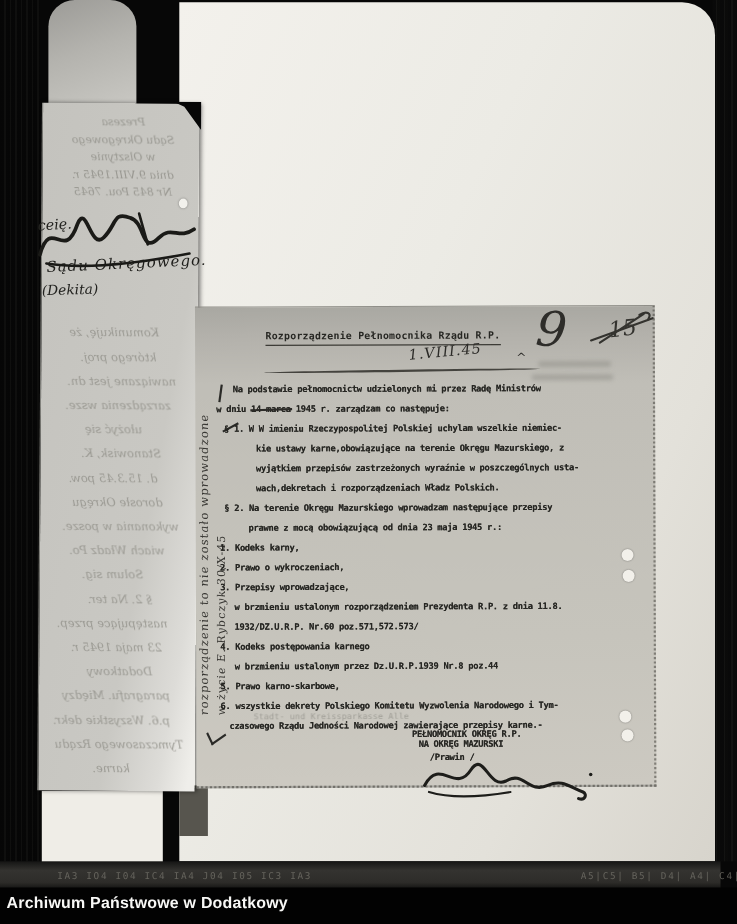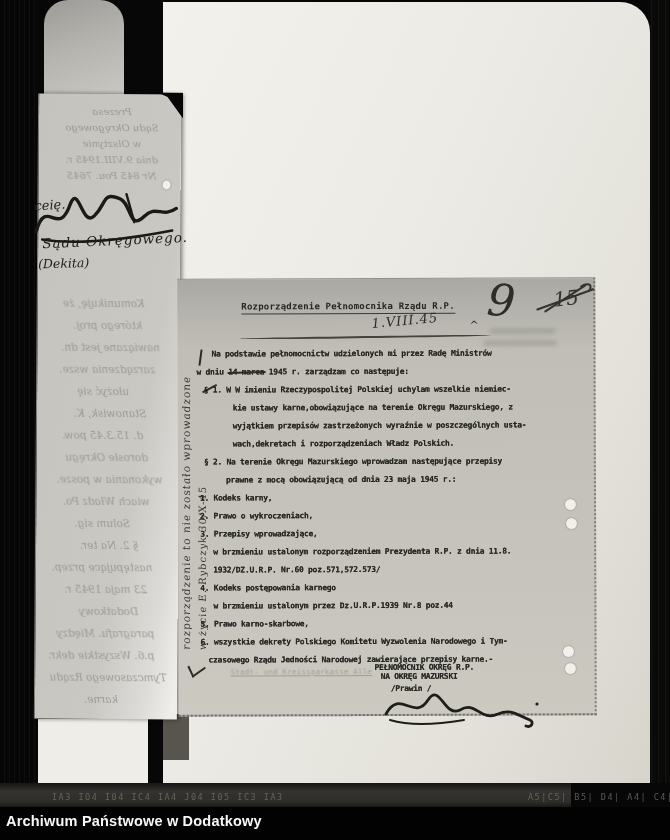--- a/index.html
+++ b/index.html
@@ -81,42 +81,42 @@
   .fifteen-cross{position:absolute;left:358px;top:4px;}
   .mark-vline{position:absolute;left:22px;top:70px;width:2px;height:16px;background:#2a2a27;
     transform:rotate(8deg);}
   .mark-strike-par1{position:absolute;left:24px;top:108px;width:16px;height:2px;background:#2a2a27;
     transform:rotate(-28deg);}
   .mark-check6{position:absolute;left:10px;top:382px;width:14px;height:10px;
     border-left:2px solid #2a2a27;border-bottom:2px solid #2a2a27;transform:rotate(-35deg) skewX(-10deg);}
   .smudge{position:absolute;height:5px;background:#8e8d86;filter:blur(2px);opacity:.55;border-radius:2px;}
   .smudge.s1{left:312px;top:50px;width:66px;}
   .smudge.s2{left:306px;top:62px;width:74px;}
-  .ghost3{position:absolute;left:52px;top:388px;font-size:7.5px;color:#7d7c75;
-    opacity:.55;filter:blur(.4px);letter-spacing:.2px;font-weight:normal;text-decoration:underline;}
+  .ghost3{position:absolute;left:52px;top:367px;font-size:7.5px;color:#7d7c75;
+    opacity:.55;filter:blur(.4px);letter-spacing:.2px;font-weight:normal;}
   .sig-block{position:absolute;left:196px;top:384px;font-size:8px;letter-spacing:-.3px;
     font-weight:bold;text-shadow:0 0 .4px rgba(30,30,28,.7);}
   .sig-block .s2{margin-left:6px;}
   .sig-block .s3{margin-left:16px;margin-top:3px;}
   
   .margin-annotation{position:absolute;left:180px;top:348px;width:36px;height:302px;z-index:6;
     font-family:"DejaVu Serif",serif;font-style:italic;color:#21201d;opacity:.85;}
   .margin-annotation span{writing-mode:vertical-rl;transform:rotate(180deg) skewY(-6deg);
     display:inline-block;height:100%;font-size:10.5px;letter-spacing:1px;white-space:nowrap;
     overflow:hidden;}
   .margin-annotation .m2{font-size:10px;height:60%;margin-top:40%;}
   .hole{position:absolute;width:11px;height:11px;border-radius:50%;background:#f2f0ea;
     box-shadow:0 0 1.5px rgba(0,0,0,.45);z-index:6;}
   .hole.h1{left:565px;top:499px;}
   .hole.h2{left:566px;top:518px;}
   .hole.h3{left:563px;top:646px;}
   .hole.h4{left:565px;top:663px;}
   .bottom-sig{position:absolute;left:380px;top:686px;z-index:7;}
   
-  .film-strip{position:absolute;left:0;top:783px;width:571px;height:24px;
+  .film-strip{position:absolute;left:0;top:783px;width:655px;height:24px;
     background:linear-gradient(#151514,#343330 35%,#2d2c29 80%,#181816);}
   .film-codes{position:absolute;top:9px;font-size:8.5px;color:#76746c;opacity:.75;
     letter-spacing:1.5px;filter:blur(.4px);white-space:nowrap;}
   .film-codes.left{left:52px;}
   .film-codes.right{left:528px;}
   .caption-bar{position:absolute;left:0;top:807px;width:670px;height:33px;background:#020202;}
   .caption-bar .txt{position:absolute;left:6px;top:6px;
     font-family:"Liberation Sans",sans-serif;font-weight:bold;font-size:14.5px;color:#f8f8f6;
     letter-spacing:.2px;}
   svg{display:block;}

